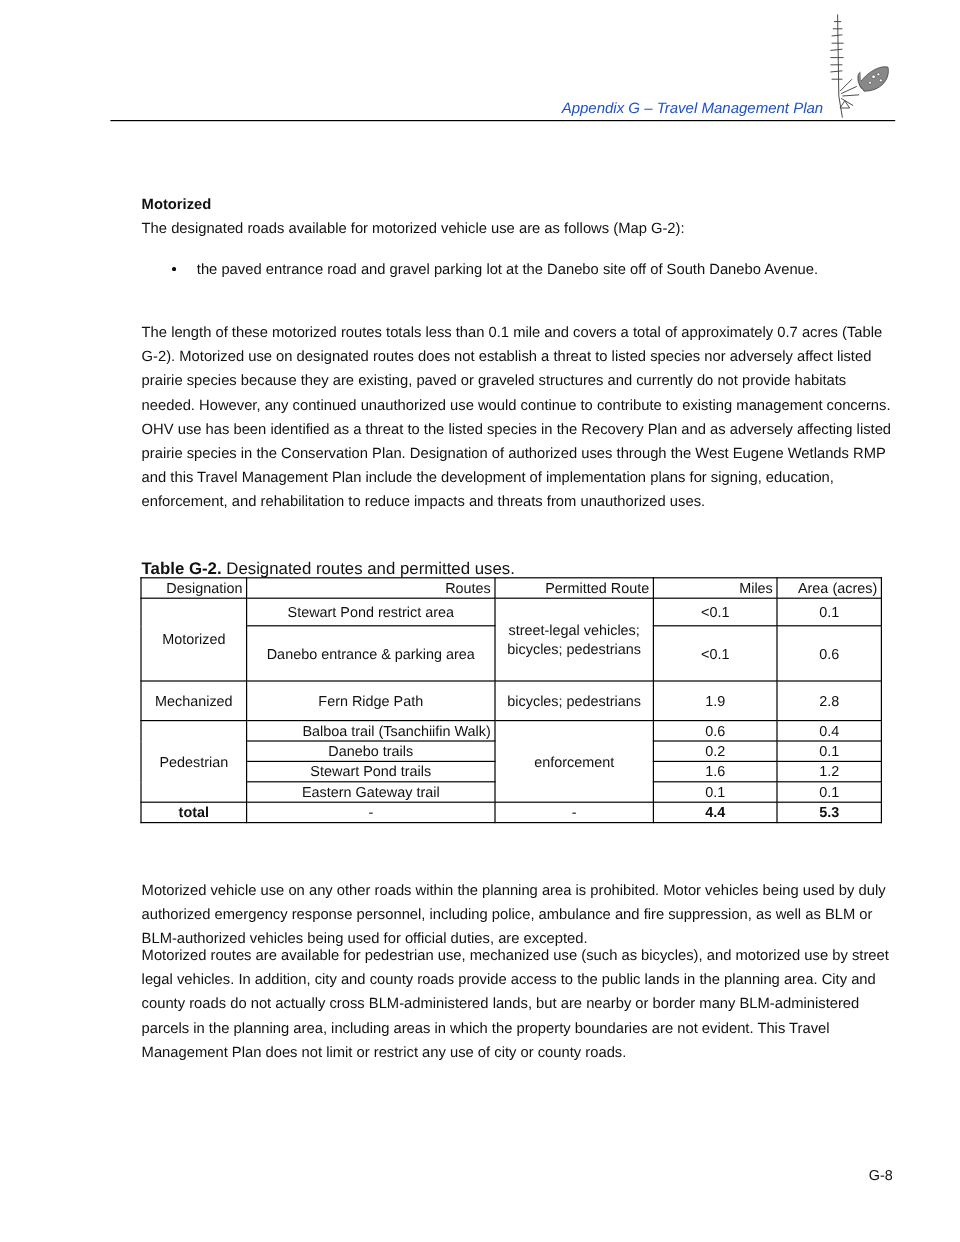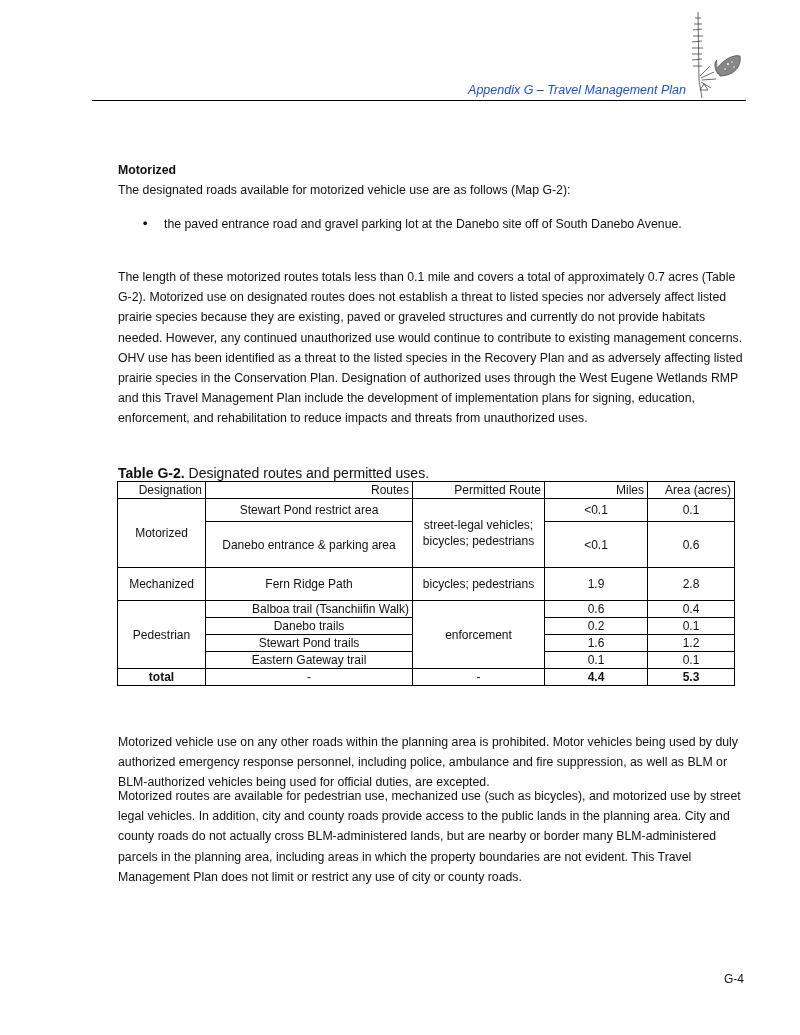--- a/index.html
+++ b/index.html
@@ -141,14 +141,14 @@
       <td>-</td>
       <td class="bold">4.4</td>
       <td class="bold">5.3</td>
     </tr>
   </tbody>
     </table>
 
   <p class="content para" style="top:732px;">Motorized vehicle use on any other roads within the planning area is prohibited. Motor vehicles being used by duly authorized emergency response personnel, including police, ambulance and fire suppression, as well as BLM or BLM-authorized vehicles being used for official duties, are excepted.</p>
   <p class="content para" style="top:786px;">Motorized routes are available for pedestrian use, mechanized use (such as bicycles), and motorized use by street legal vehicles. In addition, city and county roads provide access to the public lands in the planning area. City and county roads do not actually cross BLM-administered lands, but are nearby or border many BLM-administered parcels in the planning area, including areas in which the property boundaries are not evident. This Travel Management Plan does not limit or restrict any use of city or county roads.</p>
 
-  <div class="page-number">G-4</div>
+  <div class="page-number">G-8</div>
 </div>
 
 </body></html>

